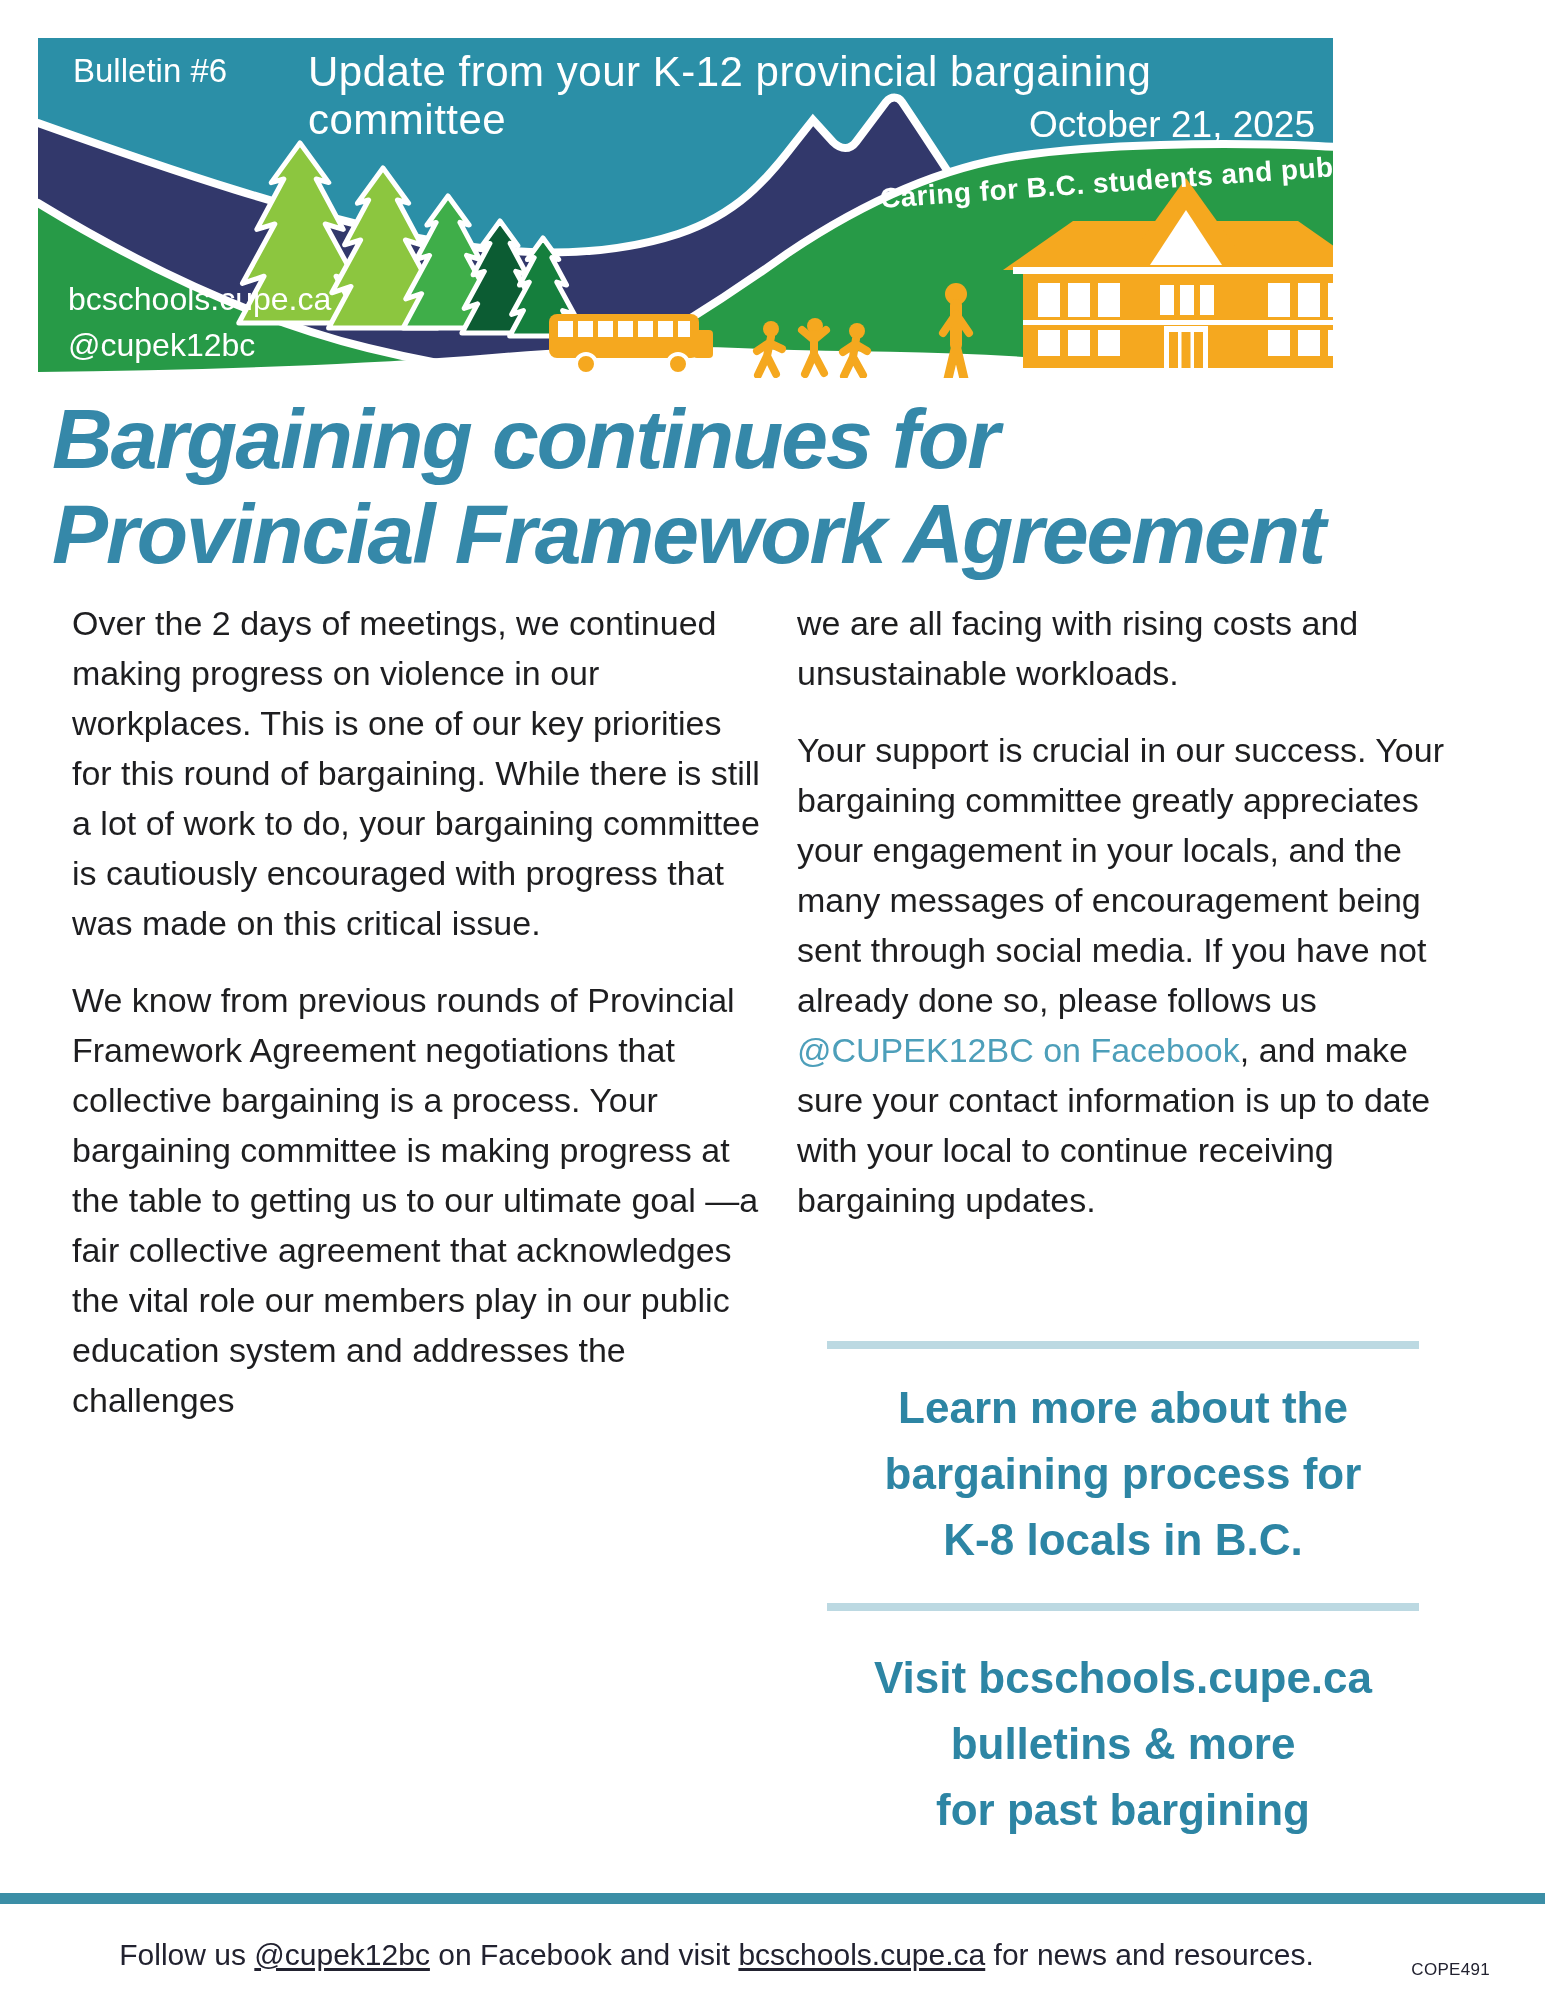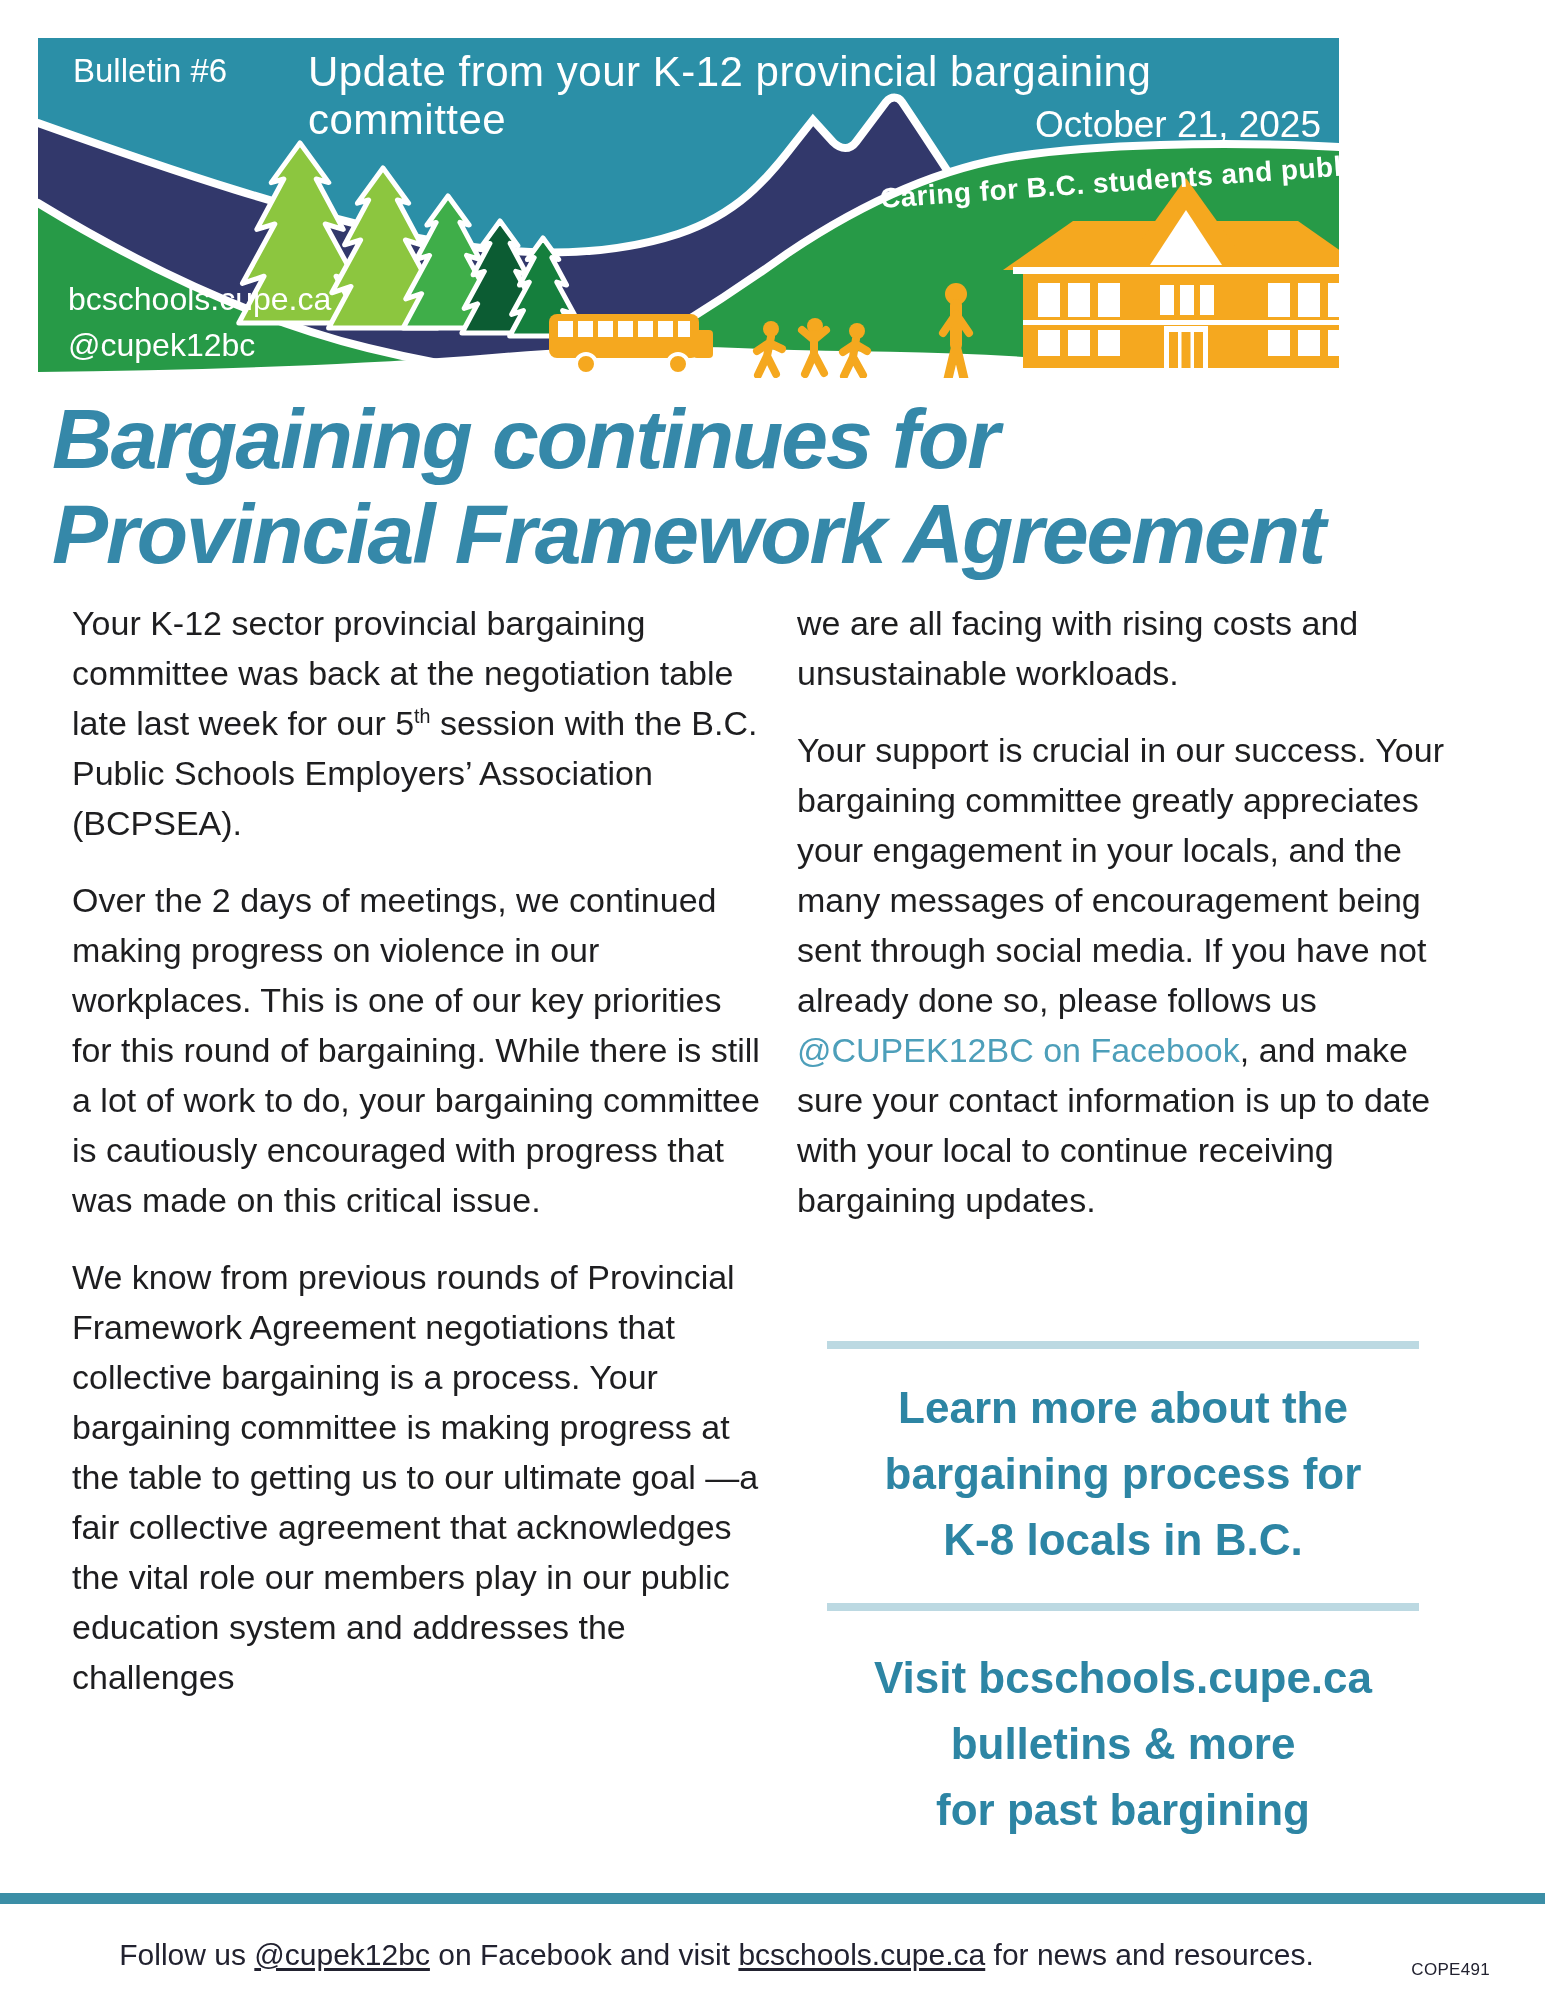--- a/index.html
+++ b/index.html
@@ -1,21 +1,21 @@
 <!DOCTYPE html>
 <html><head>
 <meta charset="utf-8">
 <style>
   html,body{margin:0;padding:0;background:#ffffff;}
   .page{
     position:relative;width:1545px;height:2000px;background:#ffffff;
     font-family:"Liberation Sans", sans-serif;overflow:hidden;margin:0 auto;
   }
   
-  .banner{position:absolute;left:38px;top:38px;width:1295px;height:340px;overflow:hidden;padding-left:6px;}
+  .banner{position:absolute;left:38px;top:38px;width:1295px;height:340px;overflow:hidden;}
   .banner svg{position:absolute;left:0;top:0;}
   .banner-text{position:absolute;color:#ffffff;}
   .bulletin-label{left:35px;top:14px;font-size:33px;}
   .banner-title{left:270px;right:12px;top:10px;font-size:42px;text-align:left;letter-spacing:.5px;}
   .banner-date{right:18px;top:66px;font-size:37px;}
   .banner-site{left:30px;top:243px;font-size:32px;}
   .banner-handle{left:30px;top:289px;font-size:32px;}
   .banner-tagline{
     left:842px;top:145px;width:660px;font-size:28px;font-weight:bold;white-space:nowrap;
     transform:rotate(-4deg);transform-origin:left center;letter-spacing:.5px;
@@ -152,21 +152,20 @@
     <div class="banner-text banner-handle">@cupek12bc</div>
     <div class="banner-text banner-tagline">Caring for B.C. students and public schools</div>
   </div>
 
   <div class="headline">
     <div>Bargaining continues for</div>
     <div>Provincial Framework Agreement</div>
   </div>
 
   <div class="col col-left">
-    <p><span>Your K-12 sector provincial bargaining committee was back at the negotiation table late last week for our 5</span><sup>th</sup><span> session with the B.C. Public Schools Employers’ Association (BCPSEA).</span></p>
     <p>Over the 2 days of meetings, we continued making progress on violence in our workplaces. This is one of our key priorities for this round of bargaining. While there is still a lot of work to do, your bargaining committee is cautiously encouraged with progress that was made on this critical issue.</p>
     <p>We know from previous rounds of Provincial Framework Agreement negotiations that collective bargaining is a process. Your bargaining committee is making progress at the table to getting us to our ultimate goal —a fair collective agreement that acknowledges the vital role our members play in our public education system and addresses the challenges</p>
   </div>
 
   <div class="col col-right">
     <p>we are all facing with rising costs and unsustainable workloads.</p>
     <p><span>Your support is crucial in our success. Your bargaining committee greatly appreciates your engagement in your locals, and the many messages of encouragement being sent through social media. If you have not already done so, please follows us </span><span class="fb-link">@CUPEK12BC on Facebook</span><span>, and make sure your contact information is up to date with your local to continue receiving bargaining updates.</span></p>
   </div>
 
   <div class="callout-box">

